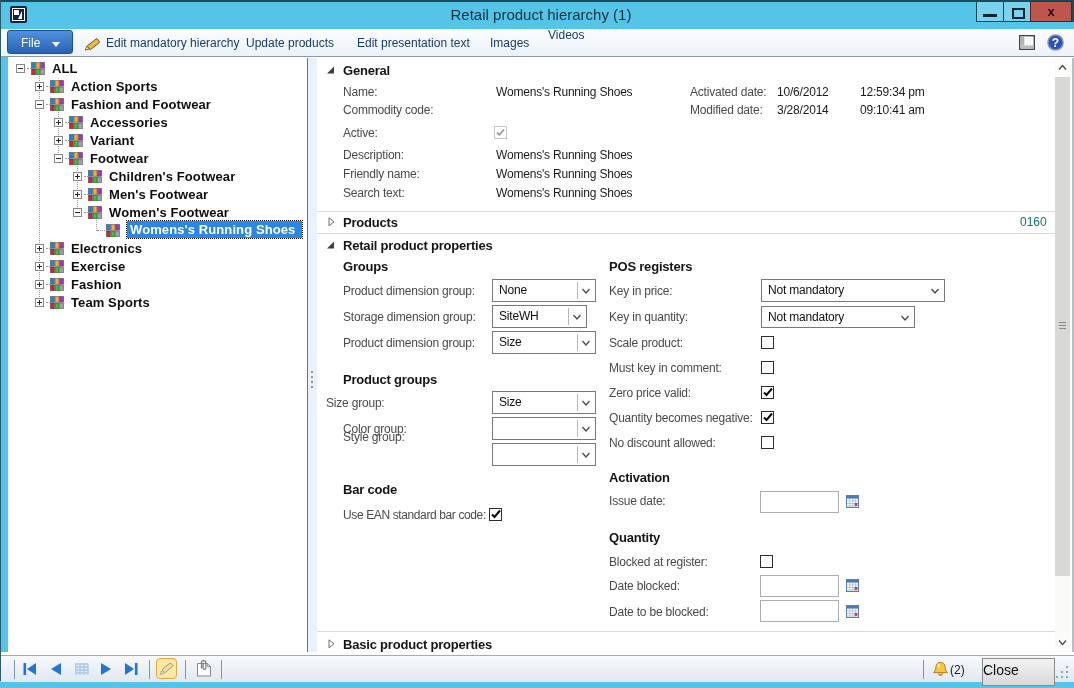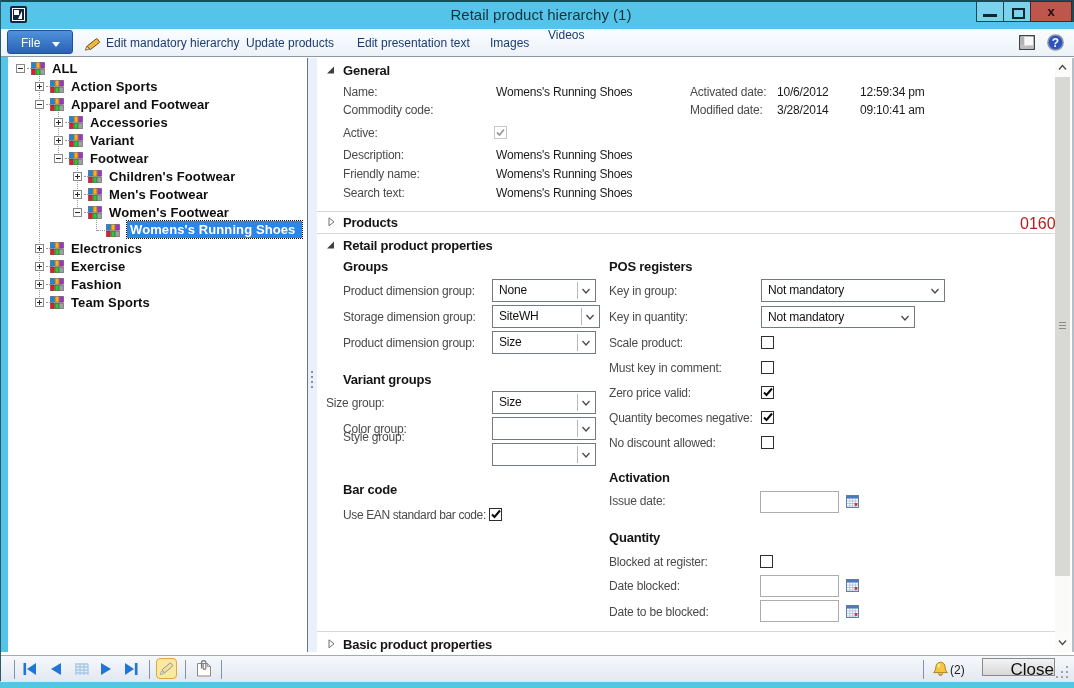--- a/index.html
+++ b/index.html
@@ -118,21 +118,21 @@
 <svg class="abs" style="left:50px;top:98px" width="14" height="13">
     <g stroke="rgba(25,25,40,0.6)" stroke-width="0.6">
       <rect x="0.4" y="0.4" width="4" height="5.8" fill="#1C86D8"></rect>
       <rect x="5.0" y="0.4" width="4" height="5.8" fill="#FFAE18"></rect>
       <rect x="9.6" y="0.4" width="4" height="5.8" fill="#A035C0"></rect>
       <rect x="0.4" y="7.0" width="4" height="5.8" fill="#DC1E32"></rect>
       <rect x="5.0" y="7.0" width="4" height="5.8" fill="#30C830"></rect>
       <rect x="9.6" y="7.0" width="4" height="5.8" fill="#A0A0A0"></rect>
     </g>
   </svg>
-<div class="trow" style="left:71px;top:97px">Apparel and Footwear</div>
+<div class="trow" style="left:71px;top:97px">Fashion and Footwear</div>
 <div class="exp" style="left:54px;top:118px">
     <i style="left:1px;top:3px;width:5px;height:1px"></i>
     <i style="left:3px;top:1px;width:1px;height:5px"></i>
   </div>
 <div class="doth" style="left:65px;top:122px;width:4px"></div>
 <svg class="abs" style="left:69px;top:116px" width="14" height="13">
     <g stroke="rgba(25,25,40,0.6)" stroke-width="0.6">
       <rect x="0.4" y="0.4" width="4" height="5.8" fill="#1C86D8"></rect>
       <rect x="5.0" y="0.4" width="4" height="5.8" fill="#FFAE18"></rect>
       <rect x="9.6" y="0.4" width="4" height="5.8" fill="#A035C0"></rect>
@@ -319,52 +319,52 @@
 <div class="val" style="left:777px;top:85px">10/6/2012</div>
 <div class="val" style="left:860px;top:85px">12:59:34 pm</div>
 <div class="lbl" style="left:690px;top:103px">Modified date:</div>
 <div class="val" style="left:777px;top:103px">3/28/2014</div>
 <div class="val" style="left:860px;top:103px">09:10:41 am</div>
 <div class="hline" style="left:317px;top:211px;width:738px"></div>
 <svg class="abs" style="left:328px;top:217px" width="7" height="10">
     <polygon points="1,0.8 6,4.8 1,8.8" fill="none" stroke="#6E6E6E" stroke-width="1"></polygon>
   </svg>
 <div class="bold" style="left:343px;top:215px">Products</div>
-<div class="abs" style="left:1020px;top:215px;font-size:16px;color:#b91c1c">0160</div>
+<div class="abs" style="left:1020px;top:215px;font-size:12px;color:#0f766e">0160</div>
 <div class="hline" style="left:317px;top:233px;width:738px"></div>
 <svg class="abs" style="left:327px;top:241px" width="8" height="8">
     <polygon points="7,0.5 7,7.5 0,7.5" fill="#3F3F3F"></polygon>
   </svg>
 <div class="bold" style="left:343px;top:238px">Retail product properties</div>
 <div class="bold" style="left:343px;top:259px">Groups</div>
 <div class="lbl" style="left:343px;top:284px">Product dimension group:</div>
 <div class="combo" style="left:492px;top:279px;width:104px;height:23px">
     <b>None</b>
     <i></i>
     <svg style="position:absolute;right:4px;top:6px" width="10" height="10">
       <polyline points="1.5,3 5,7 8.5,3" class="chev" stroke-width="1.6"></polyline>
     </svg>
   </div>
 <div class="lbl" style="left:343px;top:310px">Storage dimension group:</div>
-<div class="combo" style="left:492px;top:305px;width:108px;height:23px">
+<div class="combo" style="left:492px;top:305px;width:95px;height:23px">
     <b>SiteWH</b>
     <i></i>
     <svg style="position:absolute;right:4px;top:6px" width="10" height="10">
       <polyline points="1.5,3 5,7 8.5,3" class="chev" stroke-width="1.6"></polyline>
     </svg>
   </div>
 <div class="lbl" style="left:343px;top:336px">Product dimension group:</div>
 <div class="combo" style="left:492px;top:331px;width:104px;height:23px">
     <b>Size</b>
     <i></i>
     <svg style="position:absolute;right:4px;top:6px" width="10" height="10">
       <polyline points="1.5,3 5,7 8.5,3" class="chev" stroke-width="1.6"></polyline>
     </svg>
   </div>
-<div class="bold" style="left:343px;top:372px">Variant groups</div>
+<div class="bold" style="left:343px;top:372px">Product groups</div>
 <div class="lbl" style="left:326px;top:396px">Size group:</div>
 <div class="combo" style="left:492px;top:391px;width:104px;height:23px">
     <b>Size</b>
     <i></i>
     <svg style="position:absolute;right:4px;top:6px" width="10" height="10">
       <polyline points="1.5,3 5,7 8.5,3" class="chev" stroke-width="1.6"></polyline>
     </svg>
   </div>
 <div class="lbl" style="left:343px;top:422px">Color group:</div>
 <div class="combo" style="left:492px;top:417px;width:104px;height:23px">
@@ -381,21 +381,21 @@
     </svg>
   </div>
 <div class="bold" style="left:343px;top:482px">Bar code</div>
 <div class="lbl" style="left:343px;top:508px;letter-spacing:-0.38px">Use EAN standard bar code:</div>
 <div class="cb" style="left:489px;top:508px;border-color:#2E2E2E">
     <svg width="12" height="12" style="position:absolute;left:0;top:-1px">
       <polyline points="2,6.5 4.5,9 10,2.5" fill="none" stroke="#0A0A0A" stroke-width="2"></polyline>
     </svg>
   </div>
 <div class="bold" style="left:609px;top:259px">POS registers</div>
-<div class="lbl" style="left:609px;top:284px">Key in group:</div>
+<div class="lbl" style="left:609px;top:284px">Key in price:</div>
 <div class="combo" style="left:761px;top:279px;width:184px;height:23px">
     <b>Not mandatory</b>
     <svg style="position:absolute;right:4px;top:6px" width="10" height="10">
       <polyline points="1.5,3 5,7 8.5,3" class="chev" stroke-width="1.6"></polyline>
     </svg>
   </div>
 <div class="lbl" style="left:609px;top:310px">Key in quantity:</div>
 <div class="combo" style="left:761px;top:306px;width:154px;height:22px">
     <b>Not mandatory</b>
     <svg style="position:absolute;right:4px;top:6px" width="10" height="10">
@@ -498,18 +498,18 @@
 <polygon points="1.5,3.5 11.5,3.5 14.5,6.5 14.5,16 1.5,16" fill="#FDFDFD" stroke="#8A8A8A" stroke-width="1"></polygon>
 <polygon points="11.5,3.5 11.5,6.5 14.5,6.5" fill="#E8E8E8" stroke="#8A8A8A" stroke-width="0.8"></polygon>
 <path d="M5.5 8.5 V2.8 a2.2 2.2 0 0 1 4.4 0 V8 a1.4 1.4 0 0 1 -2.8 0 V3.4" fill="none" stroke="#7A7A7A" stroke-width="1.2"></path>
 </svg>
 <svg class="abs" style="left:932px;top:661px" width="17" height="17" viewBox="0 0 17 17">
 <path d="M8.5 1.2 a4.6 4.6 0 0 1 4.6 4.6 c0 3.4 1.6 5.2 2.4 5.8 H1.5 c0.8-0.6 2.4-2.4 2.4-5.8 A4.6 4.6 0 0 1 8.5 1.2 Z" fill="#F5C63A" stroke="#A87818" stroke-width="0.9"></path>
 <path d="M6.5 12.4 a2 2 0 0 0 4 0" fill="#E8B020" stroke="#A87818" stroke-width="0.9"></path>
 <ellipse cx="6.8" cy="4.6" rx="1.6" ry="2.2" fill="#FBE9A8" opacity="0.85"></ellipse>
 </svg>
 <div class="abs" style="left:950px;top:663px;font-size:12px;color:#1B1B1B">(2)</div>
-<div class="abs" style="left:982px;top:658px;width:73px;height:18px;background:linear-gradient(#F3F3F3,#D8D8D8);border:1px solid #8A8A8A;text-align:right;font-size:17px;color:#101010;line-height:22px">Close</div>
+<div class="abs" style="left:982px;top:658px;width:73px;height:28px;background:linear-gradient(#F3F3F3,#D8D8D8);border:1px solid #8A8A8A;text-align:left;font-size:14px;color:#101010;line-height:22px">Close</div>
 <div class="abs" style="left:1066px;top:671px;width:2px;height:2px;background:#9AA4B0"></div>
 <div class="abs" style="left:1066px;top:676px;width:2px;height:2px;background:#9AA4B0"></div>
 <div class="abs" style="left:1061px;top:676px;width:2px;height:2px;background:#9AA4B0"></div>
 <div class="abs" style="left:1066px;top:666px;width:2px;height:2px;background:#9AA4B0"></div>
 <div class="abs" style="left:1061px;top:671px;width:2px;height:2px;background:#9AA4B0"></div>
 <div class="abs" style="left:1056px;top:676px;width:2px;height:2px;background:#9AA4B0"></div>
 </body></html>

